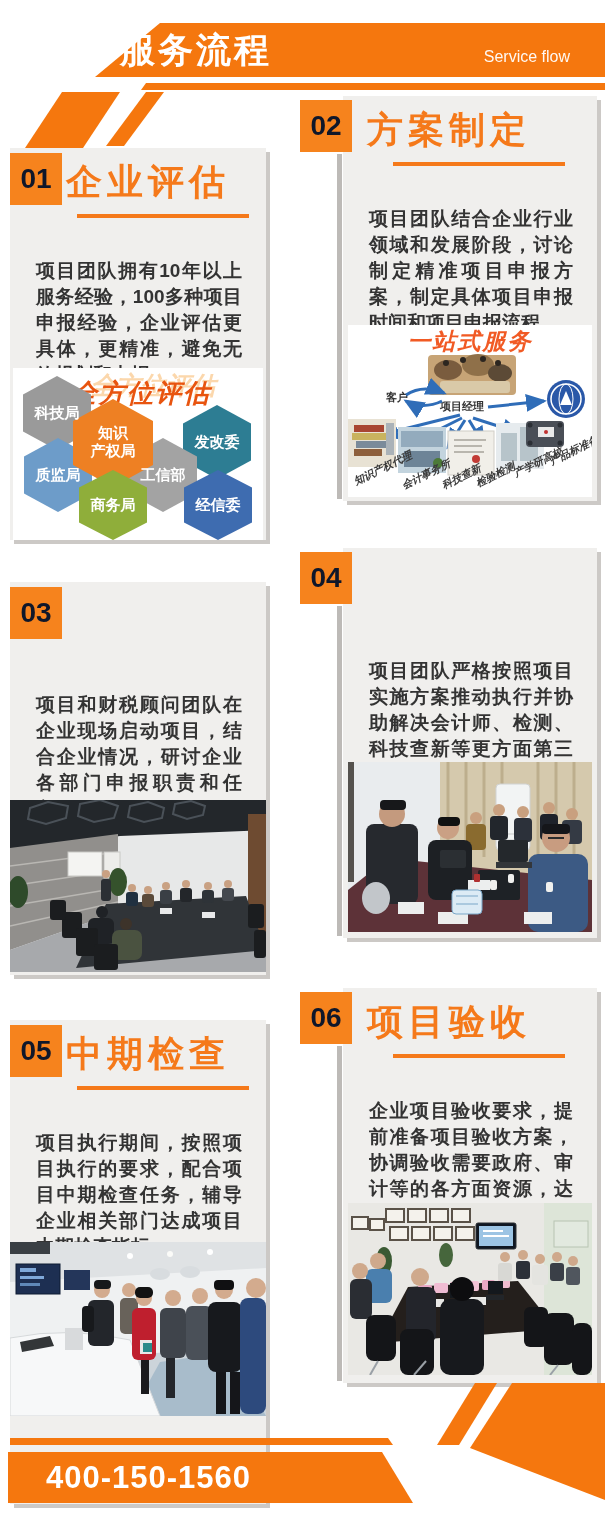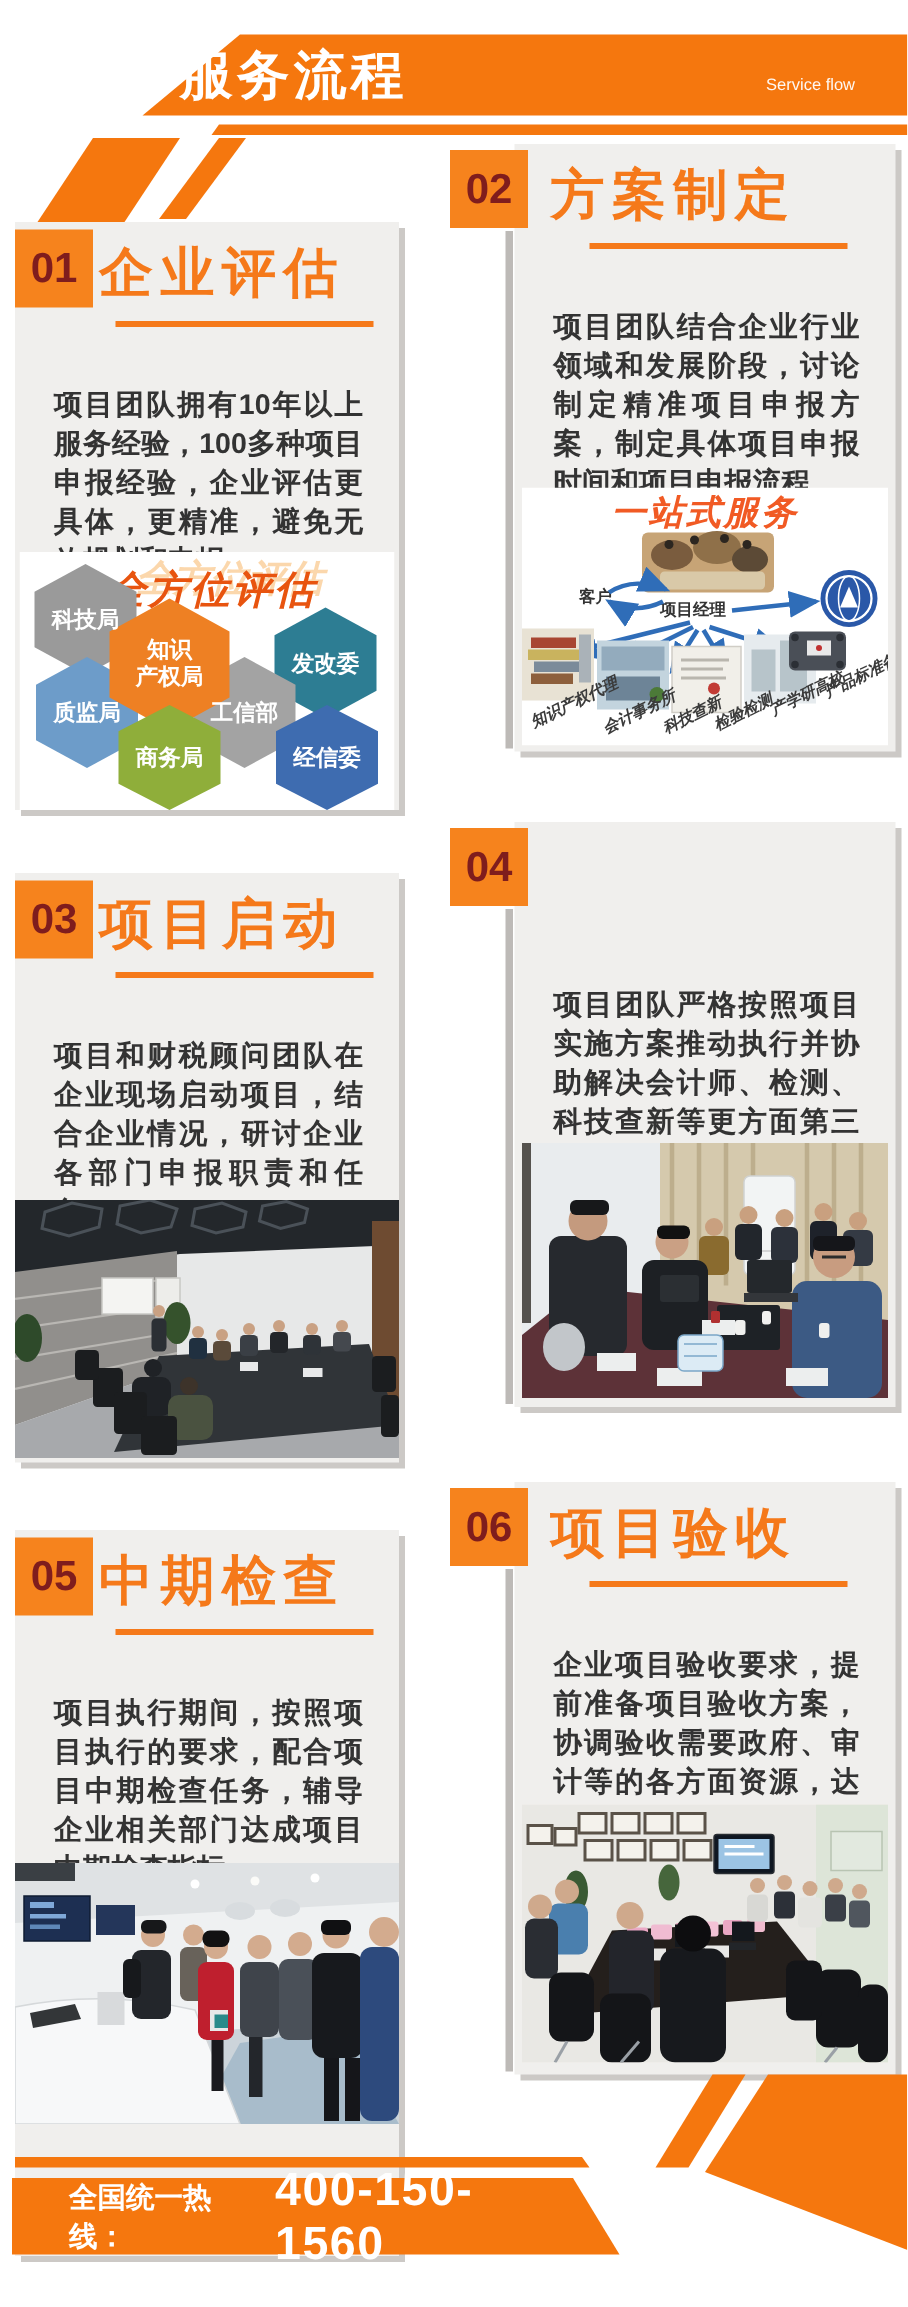--- a/index.html
+++ b/index.html
@@ -4,26 +4,26 @@
 <style>
   html,body{margin:0;padding:0;background:#fff;}
   .page{position:relative;width:605px;height:1538px;background:#ffffff;overflow:hidden;
         font-family:"Liberation Sans","DejaVu Sans",sans-serif;}
   svg{display:block;}
   .deco{position:absolute;left:0;}
   
   .header-title{position:absolute;top:23px;left:120px;width:450px;height:54px;
     display:flex;align-items:center;justify-content:space-between;gap:10px;color:#fff;}
   .header-title .zh{font-size:35px;font-weight:bold;letter-spacing:3px;}
-  .header-title .en{font-size:11px;margin-top:14px;color:rgba(255,255,255,.95);}
+  .header-title .en{font-size:16px;margin-top:14px;color:rgba(255,255,255,.95);}
   
   .card{position:absolute;background:#f0efed;box-shadow:4px 4px 0 #ccc9c6;}
   .col1{left:10px;width:256px;}
   .col2{left:343px;width:254px;}
-  .badge{position:absolute;width:52px;height:52px;background:#f6831d;color:#7f1d1d;
+  .badge{position:absolute;width:52px;height:52px;background:#f6831d;color:#0f172a;
     font-size:28px;font-weight:bold;display:flex;align-items:center;justify-content:center;}
   .col1 .badge{left:0;top:5px;text-align:right;}
   .col2 .badge{left:-43px;top:4px;}
   .edge-strip{position:absolute;left:-6px;top:58px;bottom:2px;width:5px;background:#bdbab7;}
   .titlewrap{position:absolute;top:10px;left:56px;right:6px;}
   .col2 .titlewrap{left:24px;}
   .title{margin:0;font-size:36px;font-weight:bold;color:#f5791a;letter-spacing:5px;}
   .underline{width:172px;height:4px;background:#f5791a;margin:7px auto 0;}
   .body{position:absolute;top:98px;left:14px;right:12px;margin:12px;font-size:19px;font-weight:bold;
     color:#333;line-height:26px;text-align:justify;}
@@ -161,24 +161,20 @@
         <text transform="translate(96,164) rotate(-26)">科技查新</text>
         <text transform="translate(130,162) rotate(-26)">检验检测</text>
         <text transform="translate(168,152) rotate(-26)">产学研高校</text>
         <text transform="translate(204,140) rotate(-26)">产品标准备案</text>
       </g>
     </svg>
   </section>
 
   <section class="card col1" style="top:582px;height:393px">
     <div class="badge">03</div>
-    <div class="titlewrap">
-      <h2 class="title">项目启动</h2>
-      <div class="underline"></div>
-    </div>
     <p class="body">项目和财税顾问团队在企业现场启动项目，结合企业情况，研讨企业各部门申报职责和任务。</p>
     <svg class="media" style="left:0;top:218px" width="256" height="172" viewBox="0 0 256 172">
       <rect width="256" height="172" fill="#e7e8e8"></rect>
       <polygon points="0,0 256,0 256,30 110,36 0,52" fill="#23272b"></polygon>
       <g stroke="#4a5158" stroke-width="2" fill="none">
         <path d="M20,8 l18,-6 l20,4 l-2,12 l-20,6 l-18,-5 z"></path>
         <path d="M70,4 l20,-4 l18,6 l-4,12 l-20,4 l-16,-6 z"></path>
         <path d="M120,6 l18,-4 l16,6 l-2,10 l-18,4 l-16,-5 z"></path>
         <path d="M165,4 l16,-3 l14,5 l-2,9 l-16,4 l-14,-5 z"></path>
       </g>
@@ -426,17 +422,16 @@
     </svg>
   </section>
 
   <svg class="deco" style="top:1380px" width="605" height="158" viewBox="0 0 605 158">
     <polygon points="475,3 497,3 459,65 437,65" fill="#f5770e"></polygon>
     <polygon points="512,3 605,3 605,120 470,68" fill="#f5770e"></polygon>
     <polygon points="10,58 388,58 393,65 10,65" fill="#f5770e"></polygon>
     <polygon points="8,72 382,72 413,123 8,123" fill="#f5770e"></polygon>
   </svg>
   <div class="hotline">
-    <span class="lbl">全国统一热线：</span>
     <span class="num">400-150-1560</span>
   </div>
 
 </div>
 
 </body></html>

